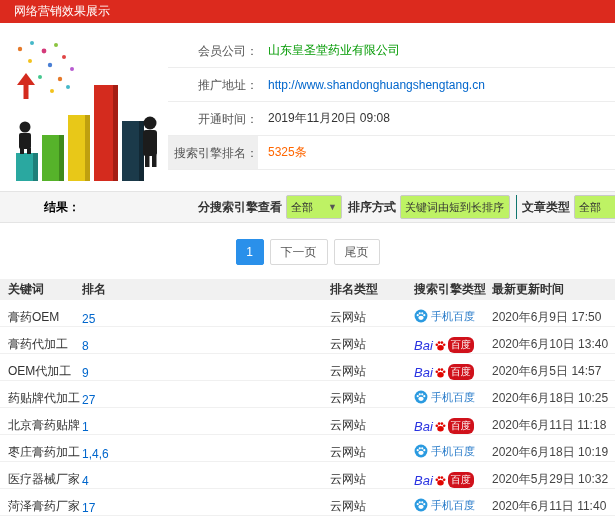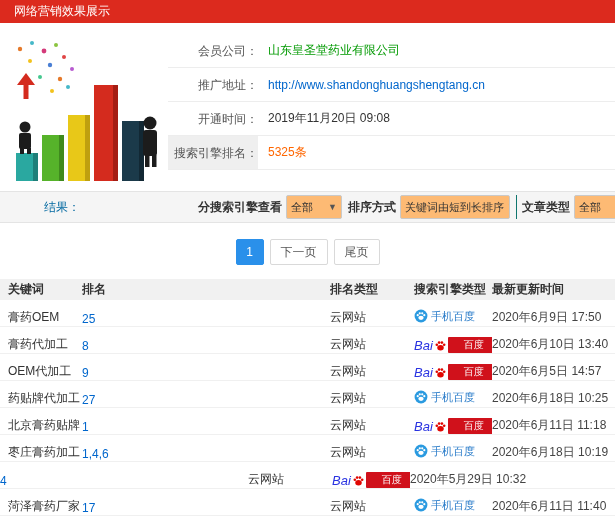--- a/index.html
+++ b/index.html
@@ -19,26 +19,26 @@
   .field-label{width:90px;text-align:right;color:#555;flex:none;height:100%;line-height:34px;}
   .field-row.shaded .field-label{background:#efefef;}
   .field-value{margin-left:10px;}
   .field-value.green{color:var(--linkgreen);}
   .field-value.blue{color:var(--linkblue);}
   .field-value.orange{color:var(--orange);}
   .linklike{cursor:pointer;text-decoration:none;}
 
   .filter-bar{height:32px;background:#f5f5f5;border-top:1px solid #e4e4e4;border-bottom:1px solid #e4e4e4;
     display:flex;align-items:center;padding-left:8px;white-space:nowrap;overflow:hidden;}
-  .result-label{font-weight:normal;color:#0369a1;flex:none;padding-left:36px;}
+  .result-label{font-weight:bold;color:#000000;flex:none;padding-left:36px;}
   .filter-groups{display:flex;align-items:center;margin-left:118px;}
   .filter-group{display:flex;align-items:center;margin-right:6px;}
   .filter-group.divided{border-left:1px solid #0f766e;padding-left:5px;}
   .filter-label{font-weight:bold;color:#333;margin-right:4px;}
-  .select-box{height:24px;background:#fdba74;border:1px solid #c9c9c9;border-radius:2px;display:flex;
+  .select-box{height:24px;background:#bef264;border:1px solid #c9c9c9;border-radius:2px;display:flex;
     align-items:center;justify-content:space-between;padding:0 4px;overflow:hidden;cursor:pointer;}
   .select-value{font-size:11px;color:#333;white-space:nowrap;}
   .caret{font-size:9px;color:#555;margin-left:3px;flex:none;}
   .submit-btn{height:26px;line-height:26px;padding:0 12px;background:var(--accent);color:#fff;border:none;
     border-radius:2px;font-size:12px;cursor:pointer;flex:none;}
 
   .pagination{display:flex;justify-content:center;align-items:center;padding:16px 0 14px 0;}
   .page-btn{height:26px;line-height:24px;border:1px solid #d9d9d9;background:#fff;color:#555;
     padding:0 10px;margin:0 3px;border-radius:2px;cursor:pointer;}
   .page-btn.active{background:var(--accent);border-color:var(--accent);color:#fff;width:28px;text-align:center;padding:0;}
@@ -53,21 +53,21 @@
   .c3{width:78px;}
   .c4{flex:1;color:#444;}
   .thead .c4{color:#333;}
   .rank-link{color:var(--linkblue);text-decoration:none;cursor:pointer;}
 
   .engine{display:inline-flex;align-items:center;}
   .engine .paw-circle{width:14px;height:14px;margin-right:3px;}
   .mobile-text{color:#2a7cc9;font-size:11px;}
   .engine .paw{width:13px;height:13px;margin:0 1px;}
   .bai{color:var(--baidublue);font-size:13px;font-style:italic;font-weight:normal;}
-  .du{background:#d0111b;color:#fff;font-size:10px;padding:1px 16px;border-radius:1px;}
+  .du{background:#d0111b;color:#fff;font-size:10px;padding:1px 3px;border-radius:6px;}
 </style>
 </head>
 <body>
 
 <div class="topbar">
   <span>网络营销效果展示</span>
 </div>
 
 <div class="info-section">
   <div class="chart-illus">
@@ -311,20 +311,21 @@
                 <circle cx="17.6" cy="10.6" r="1.9"></circle>
       </g>
     </svg>
     <span class="mobile-text">手机百度</span>
   </span>
 </div>
     <div class="col c4">2020年6月18日 10:19</div>
   </div>
 
   <div class="trow">
+    <div class="col c0">医疗器械厂家</div>
     <div class="col c1"><a class="rank-link">4</a></div>
     <div class="col c2">云网站</div>
     <div class="col c3">
   <span class="engine pc">
     <b class="bai">Bai</b>
     <svg class="paw" viewBox="0 0 24 24">
       <g fill="#e10601">
         <ellipse cx="12" cy="16" rx="6" ry="5"></ellipse>
         <circle cx="5.2" cy="10.6" r="2.4"></circle>
                 <circle cx="9.4" cy="6.6" r="2.4"></circle>

